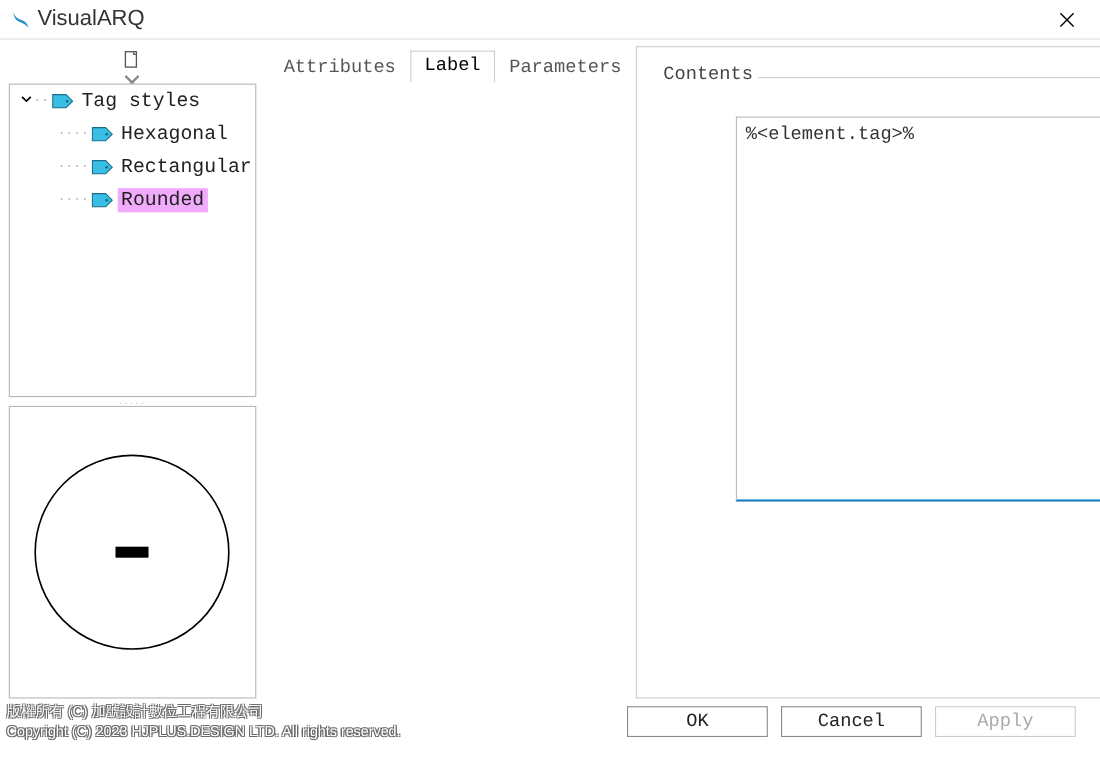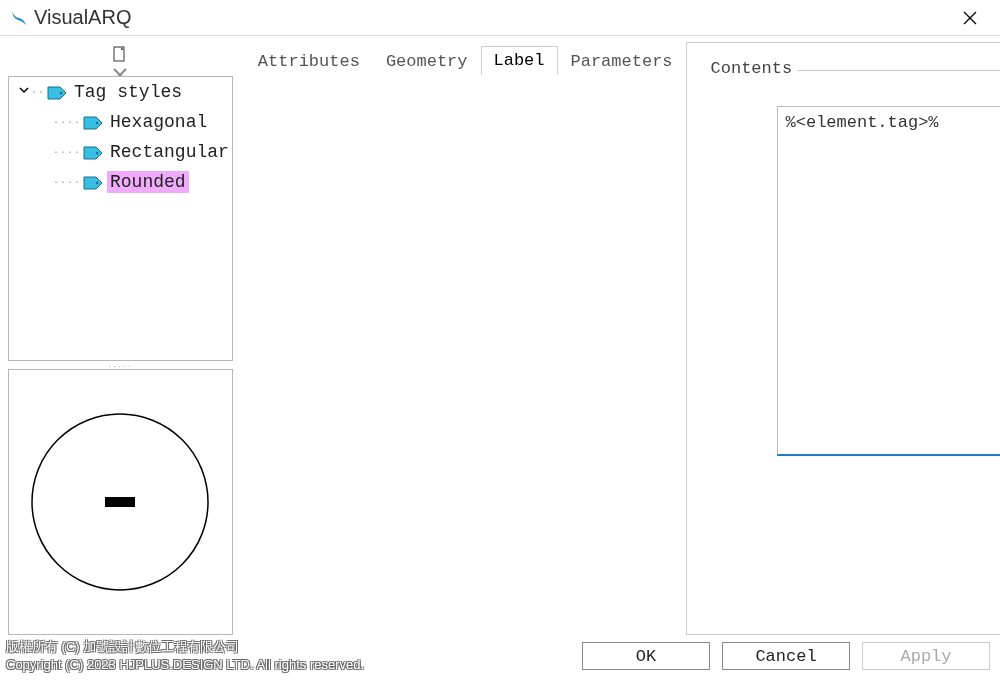--- a/index.html
+++ b/index.html
@@ -183,21 +183,21 @@
   border: 1px solid #bbb;
   border-bottom: 2px solid #1b7fc2;
   padding: 6px 8px;
   font-family: "Courier New", monospace;
   font-size: 17px;
   color: #333;
   background: #fff;
 }
 .footer {
   position: absolute;
-  left: 0; right: 0;
+  left: 0; right: 12px;
   bottom: 0;
   height: 54px;
   display: flex;
   align-items: center;
   padding: 0 10px 24px 6px;
 }
 .copyright {
   font-size: 13px;
   color: #fff;
   text-shadow: -1px -1px 0 #6a6a6a, 1px -1px 0 #6a6a6a, -1px 1px 0 #6a6a6a, 1px 1px 0 #6a6a6a;
@@ -339,21 +339,20 @@
       <svg class="preview-shape" width="200" height="200" viewBox="0 0 200 200">
         <circle cx="100" cy="100" r="88" fill="none" stroke="#000" stroke-width="1.5"></circle>
         <rect x="85" y="95" width="30" height="10" fill="#000"></rect>
       </svg>
     </div>
   </div>
 
   <div class="right-col">
     <div class="tabs" id="tabs-bar">
         <div class="tab">Attributes</div>
-        <div class="tab">Geometry</div>
         <div class="tab active">Label</div>
         <div class="tab">Parameters</div>
       </div>
     <div class="tab-content">
       <div class="fieldset">
         <span class="fieldset-label">Contents</span>
         <div class="fieldset-line"></div>
         <div class="contents-box">%&lt;element.tag&gt;%</div>
       </div>
     </div>

